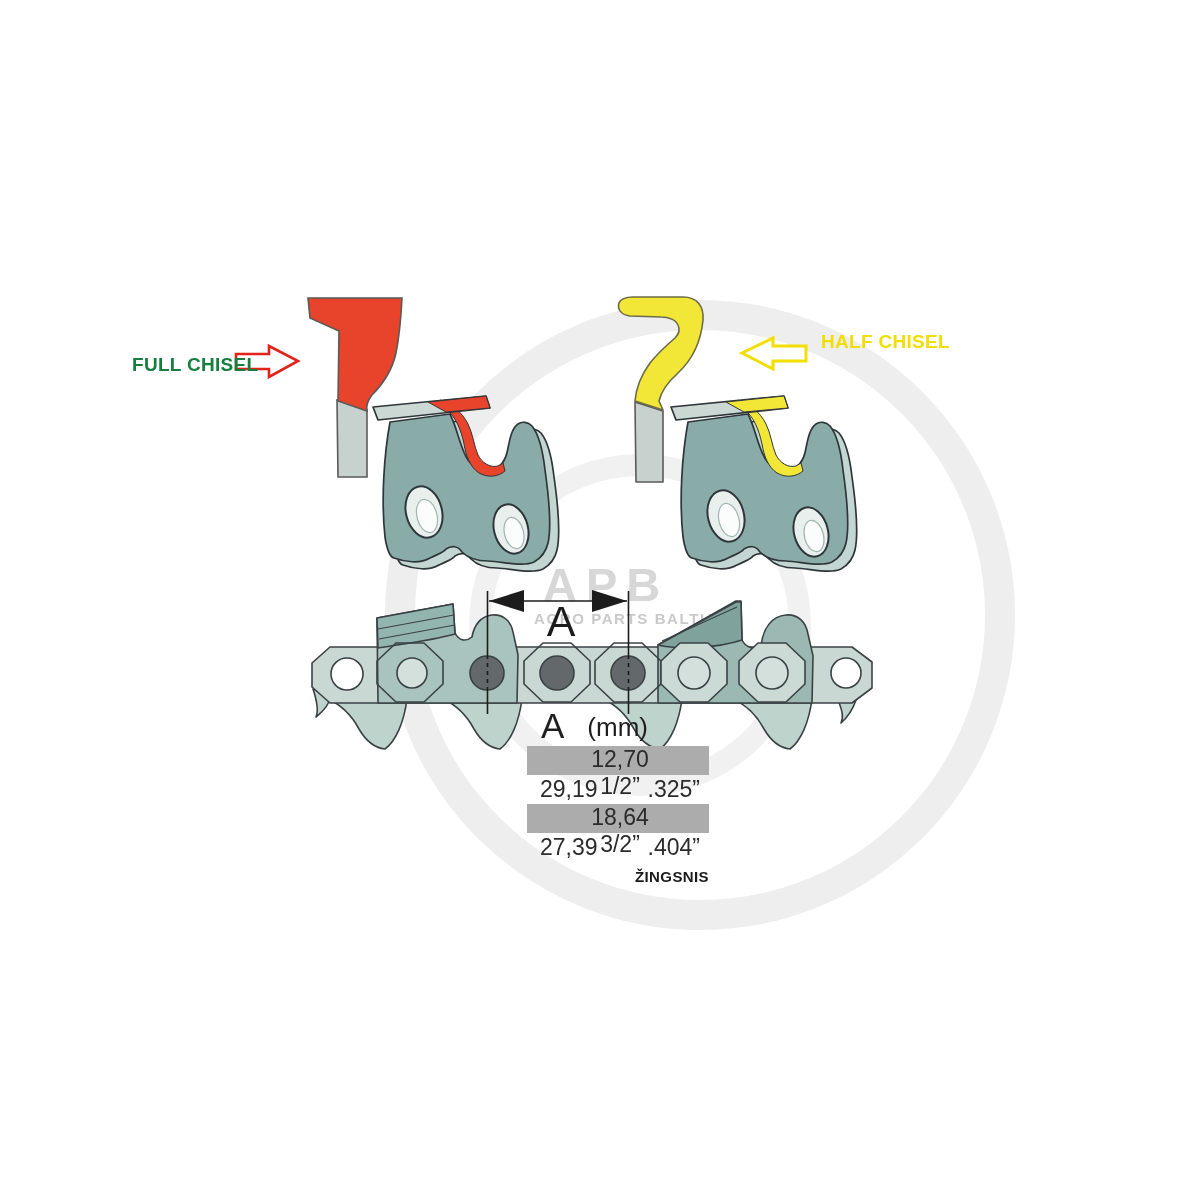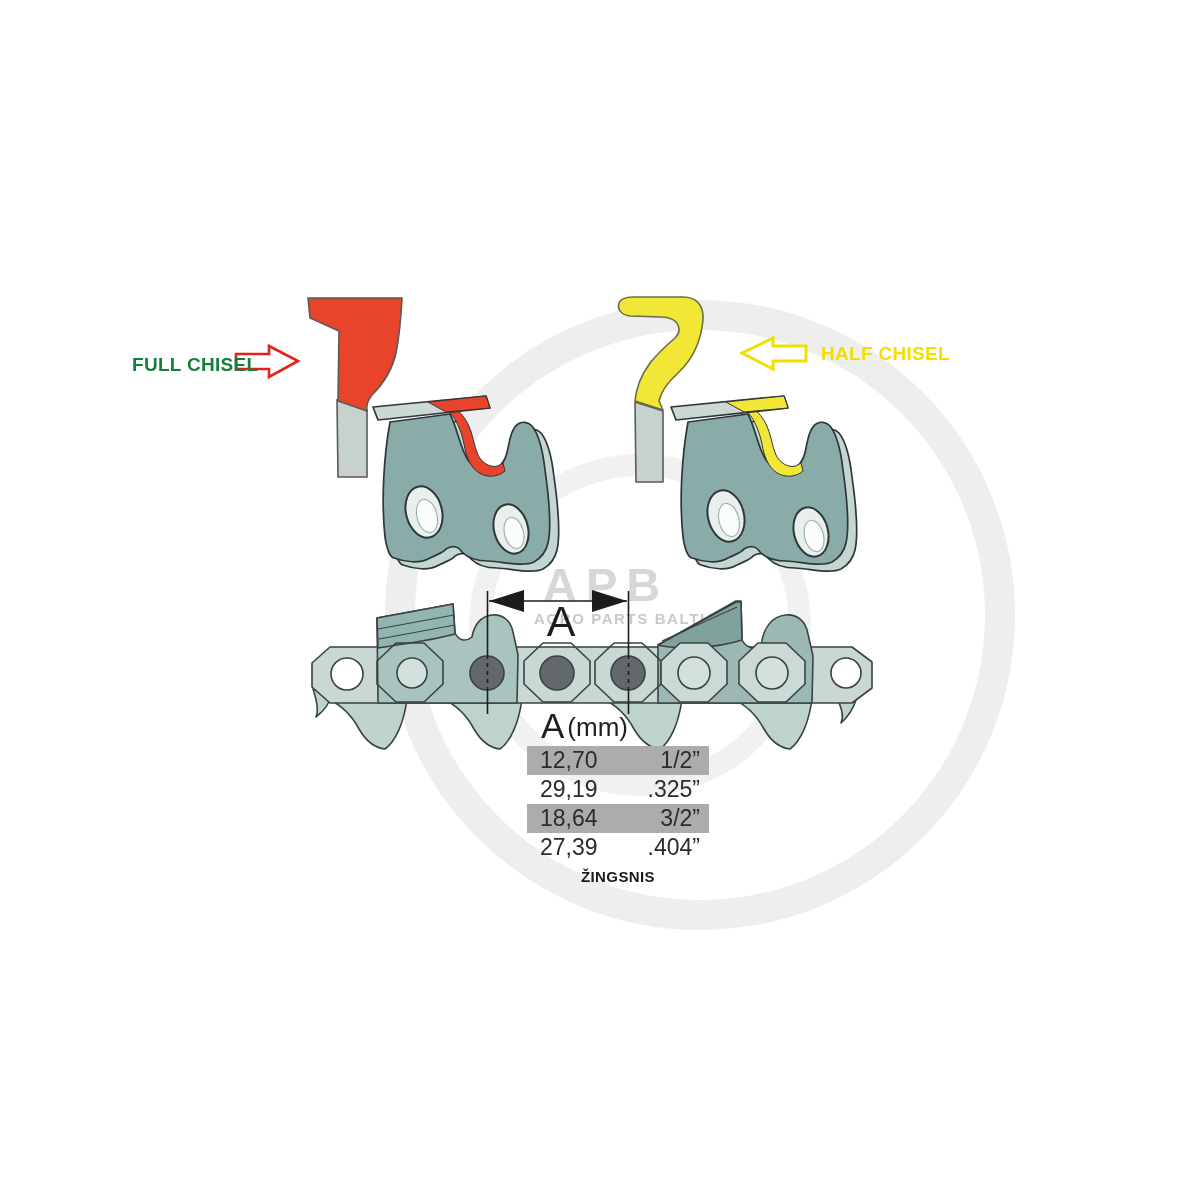--- a/index.html
+++ b/index.html
@@ -5,32 +5,32 @@
   html,body{margin:0;padding:0;background:#ffffff;}
   .stage{
     position:relative;width:1188px;height:1188px;background:#ffffff;overflow:hidden;
     font-family:"Liberation Sans", sans-serif;
   }
   .stage svg{position:absolute;left:0;top:0;z-index:1;}
   .overlay{position:absolute;z-index:2;}
   
   .chisel-label{font-weight:bold;font-size:19px;letter-spacing:.3px;white-space:nowrap;}
   .label-full{left:132px;top:354px;color:#15803d;}
-  .label-half{left:821px;top:343px;color:#f2de00;text-align:center;}
+  .label-half{left:821px;top:331px;color:#f2de00;text-align:center;}
   
   .dim-a{left:534px;top:597px;width:54px;text-align:center;font-size:43px;color:#1c1c1c;}
   
   .pitch-table{left:527px;top:700px;width:182px;color:#2b2b2b;}
   .pt-header{height:46px;padding-left:14px;display:flex;align-items:flex-end;color:#1f1f1f;}
   .pt-dim{font-size:35px;line-height:40px;}
-  .pt-unit{font-size:26px;line-height:38px;margin-left:3px;}
+  .pt-unit{font-size:26px;line-height:38px;margin-left:23px;}
   .pt-row{height:29px;display:flex;justify-content:space-between;align-items:center;
           padding:0 9px 0 13px;font-size:23px;}
-  .pt-row.hl{background:#acacac;}
-  .pt-caption{margin-top:6px;text-align:center;font-size:15px;font-weight:bold;
+  .pt-row.hl{background:#acacac;flex-direction:column;}
+  .pt-caption{margin-top:6px;text-align:right;font-size:15px;font-weight:bold;
               letter-spacing:.4px;color:#1a1a1a;}
   
   .wm-brand{font-family:"Liberation Sans",sans-serif;font-size:47px;font-weight:bold;
             fill:#d7d7d7;letter-spacing:9px;}
   .wm-sub{font-family:"Liberation Sans",sans-serif;font-size:15px;font-weight:bold;
           fill:#c9c9c9;letter-spacing:1.6px;}
 </style>
 </head>
 <body>
 

